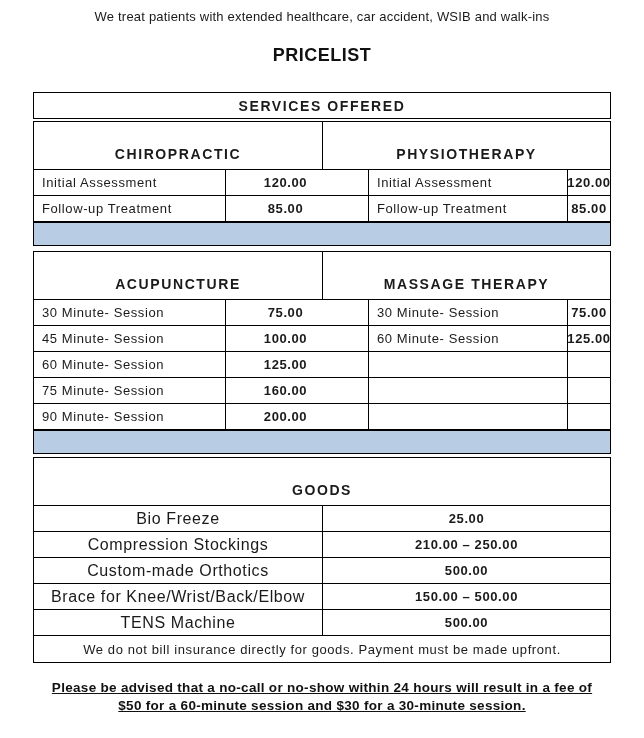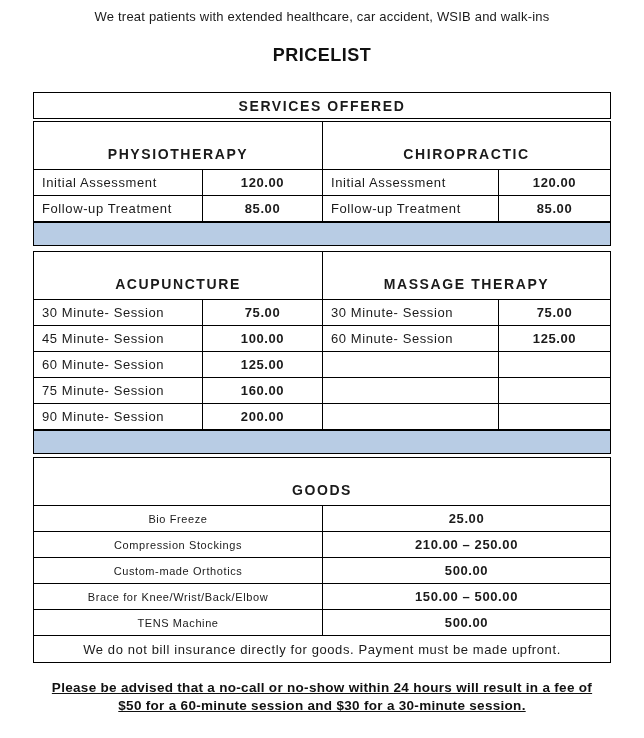--- a/index.html
+++ b/index.html
@@ -25,21 +25,21 @@
     font-weight: bold;
     letter-spacing: 0.5px;
     color: #111;
   }
 
   .tables { margin: 26px 0 0 33px; width: 570px; }
 
   .tbl { width: 578px; border: 1px solid #000; background: #fff; }
 
   .row { display: grid; }
-  .row.cols-4 { grid-template-columns: 168px 120px 176px 1fr; }
+  .row.cols-4 { grid-template-columns: 168px 120px 176px 1fr; gap: 23px; }
   .row.cols-2 { grid-template-columns: 288px 1fr; }
   .row.cols-1 { grid-template-columns: 1fr; }
   .row + .row { border-top: 1px solid #000; }
 
   .cell { display: flex; align-items: center; overflow: hidden; }
   .row > .cell + .cell { border-left: 1px solid #000; }
 
   .h-services { height: 25px; }
   .h-header { height: 47px; }
   .h-data { height: 26px; }
@@ -65,21 +65,21 @@
     letter-spacing: 0.6px;
   }
   .price-cell {
     justify-content: center;
     font-weight: bold;
     font-size: 13px;
     letter-spacing: 0.6px;
   }
   .center-name-cell {
     justify-content: center;
-    font-size: 11px;
+    font-size: 16px;
     letter-spacing: 0.6px;
   }
   .note-cell {
     justify-content: center;
     font-weight: normal;
     font-size: 13px;
     letter-spacing: 0.6px;
   }
 
   .band {
@@ -117,22 +117,22 @@
     <div class="tbl">
       <div class="row cols-1 h-services">
         <div class="cell services-cell">SERVICES OFFERED</div>
       </div>
     </div>
 
     <div class="gap-2"></div>
 
     <div class="tbl">
       <div class="row cols-2 h-header">
+        <div class="cell title-cell">CHIROPRACTIC</div>
         <div class="cell title-cell">PHYSIOTHERAPY</div>
-        <div class="cell title-cell">CHIROPRACTIC</div>
       </div>
       <div class="row cols-4 h-data">
         <div class="cell name-cell">Initial Assessment</div>
         <div class="cell price-cell">120.00</div>
         <div class="cell name-cell">Initial Assessment</div>
         <div class="cell price-cell">120.00</div>
       </div>
       <div class="row cols-4 h-data">
         <div class="cell name-cell">Follow-up Treatment</div>
         <div class="cell price-cell">85.00</div>

